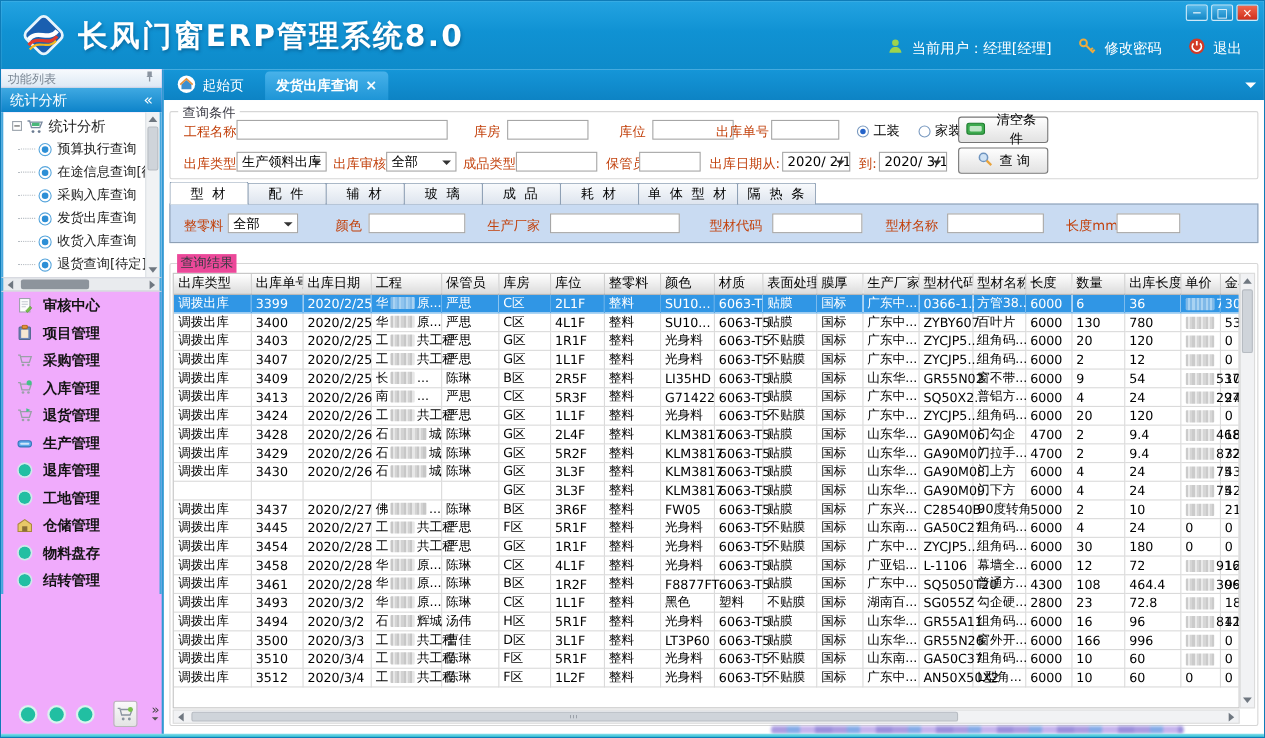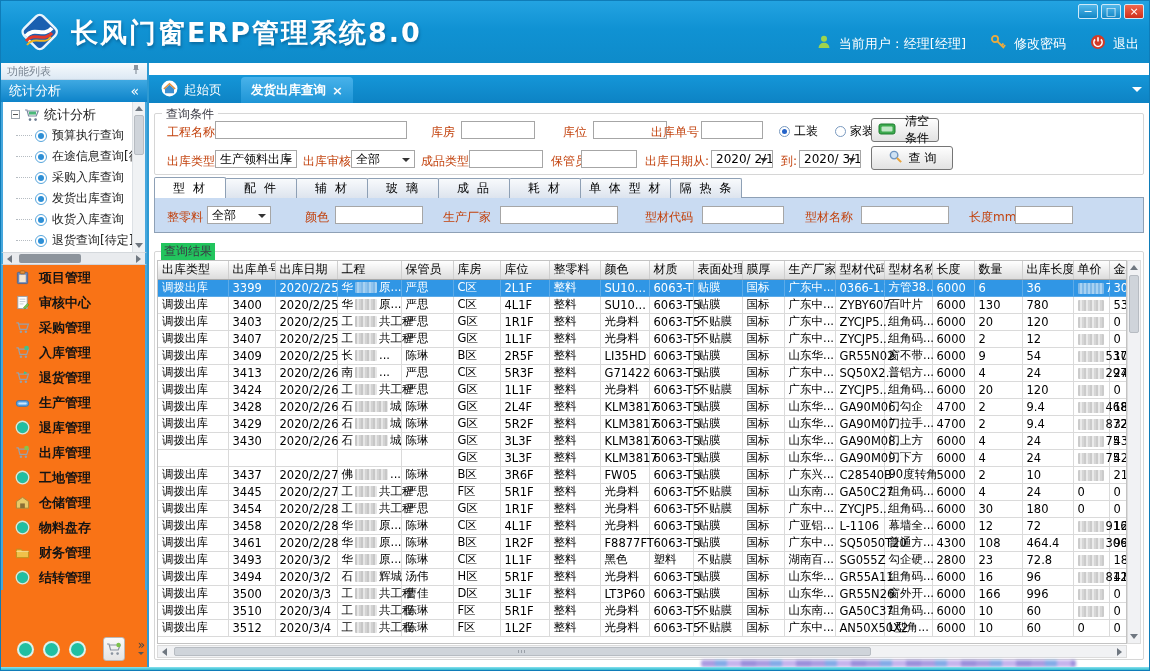--- a/index.html
+++ b/index.html
@@ -10,25 +10,25 @@
   
   .titlebar{position:absolute;left:0;top:0;width:100%;height:62px;
     background:linear-gradient(#23a3e1,#1092d3 45%,#0e8bca);}
   .logo{position:absolute;left:13px;top:7px;width:50px;height:48px;}
   .apptitle{position:absolute;left:70px;top:14px;font-size:27px;font-weight:bold;color:#fff;
     letter-spacing:2px;text-shadow:1px 2px 3px rgba(0,50,90,.4);white-space:nowrap;}
   .winbtns{position:absolute;top:3px;right:5px;display:flex;gap:3px;}
   .wb{width:20px;height:15px;display:flex;align-items:center;justify-content:center;font-size:11px;line-height:1;
     color:#fff;background:linear-gradient(#54b8ea,#1286c5);border:1px solid #cfe9f8;border-radius:2px;cursor:pointer;}
   .wb.close{background:linear-gradient(#f1684e,#cf2f1c);}
-  .userbar{position:absolute;right:10px;top:33px;display:flex;align-items:center;gap:7px;color:#fff;font-size:13px;white-space:nowrap;text-align:right;}
+  .userbar{position:absolute;right:20px;top:33px;display:flex;align-items:center;gap:7px;color:#fff;font-size:13px;white-space:nowrap;text-align:right;}
   .userbar .gap{width:10px;}
 
   
-  .sidebar{position:absolute;left:0;top:62px;width:148px;bottom:0;background:#f97316;border-right:2px solid #2f9ad2;}
+  .sidebar{position:absolute;left:0;top:62px;width:148px;bottom:0;background:#f0abfc;border-right:2px solid #2f9ad2;}
   .func-head{height:17px;background:linear-gradient(#f7fafd,#dde9f4);border-bottom:1px solid #c9d8e6;
     color:#7b8794;font-size:11px;display:flex;align-items:center;justify-content:space-between;padding:0 6px;}
   .sec-head{height:22px;background:linear-gradient(#3fa9e2,#0d83c9);color:#fff;font-size:13px;
     display:flex;align-items:center;justify-content:space-between;padding:0 8px;}
   .sec-head .collapse{font-size:14px;cursor:pointer;}
   .tree{position:relative;height:150px;border-left:2px solid #45a7dd;border-right:2px solid #45a7dd;background:#fff;overflow:hidden;padding-top:2px;}
   .titem{height:21px;display:flex;align-items:center;font-size:12px;color:#222;white-space:nowrap;padding-left:8px;cursor:default;}
   .titem.root{font-size:13px;}
   .texp{width:9px;height:9px;border:1px solid #9aa2ab;background:#fff;position:relative;margin-right:4px;flex:none;}
   .texp::after{content:"";position:absolute;left:1px;right:1px;top:3px;height:1px;background:#555;}
@@ -43,21 +43,21 @@
   .mitem{height:25px;display:flex;align-items:center;padding-left:12px;gap:9px;font-size:13px;font-weight:bold;color:#141414;cursor:pointer;}
   .mitem .mico{display:inline-flex;width:15px;flex:none;}
   .side-footer{position:absolute;bottom:8px;left:2px;right:2px;height:26px;display:flex;align-items:center;gap:13px;padding-left:16px;}
   .fdot{width:13px;height:13px;border-radius:50%;background:#21bfa2;box-shadow:0 0 0 2px #d9f3ee;cursor:pointer;}
   .fcart-btn{width:30px;height:24px;border:1px solid #b9b9b9;border-radius:3px;background:linear-gradient(#fafafa,#e4e4e4);
     display:flex;align-items:center;justify-content:center;cursor:pointer;margin-left:6px;}
   .fmore{font-size:12px;color:#444;cursor:pointer;display:flex;flex-direction:column;align-items:center;line-height:9px;}
   .fcaret{width:0;height:0;border:3px solid transparent;border-top-color:#555;margin-top:2px;}
 
   
-  .main{position:absolute;left:148px;top:62px;right:0;bottom:0;margin-top:12px;}
+  .main{position:absolute;left:148px;top:62px;right:0;bottom:0;}
   .tabbar{position:absolute;top:0;left:0;right:0;height:28px;background:linear-gradient(#1596d8,#0d83c4);}
   .tab{position:absolute;top:2px;height:26px;display:flex;align-items:center;gap:6px;color:#fff;font-size:12.5px;padding:0 10px;cursor:pointer;}
   .tab.home{left:2px;}
   .tab.active{left:92px;background:linear-gradient(#48b2ea,#1e95d6);border-radius:4px 4px 0 0;font-weight:bold;}
   .tclose{font-size:13px;opacity:.95;cursor:pointer;}
   .tab-dd{position:absolute;right:7px;top:12px;width:0;height:0;border:5px solid transparent;border-top-color:#fff;cursor:pointer;}
   .content{position:absolute;top:28px;left:0;right:0;bottom:0;background:#fff;}
 
   .gbox{position:absolute;border:1px solid #d6d6d6;border-radius:2px;}
   .glabel{position:absolute;top:-8px;left:7px;background:#fff;padding:0 4px;font-size:12px;color:#3a3a44;}
@@ -75,21 +75,21 @@
     background:linear-gradient(#fefefe,#e2e2e2);display:flex;align-items:center;justify-content:center;gap:6px;
     font-size:12px;color:#000;cursor:pointer;font-family:inherit;}
 
   .mattabs{position:absolute;top:74px;left:5px;height:21px;display:flex;align-items:flex-end;z-index:3;}
   .mtab{min-width:72px;height:20px;border:1px solid #8ea0b5;border-bottom:none;margin-right:-1px;padding:0 8px;
     background:linear-gradient(#f8fafc,#dde4ee);display:flex;align-items:center;justify-content:center;
     font-size:12px;letter-spacing:2px;border-radius:2px 2px 0 0;cursor:pointer;white-space:nowrap;}
   .mtab.active{background:#fff;height:21px;z-index:2;}
   .matpanel{position:absolute;top:94px;left:5px;right:5px;height:36px;background:#c9dbf2;border:1px solid #8ea0b5;}
 
-  .resultslabel{position:absolute;top:140px;left:12px;font-size:12px;color:#3a3a44;background:#22c55e;padding:0 3px;z-index:2;}
+  .resultslabel{position:absolute;top:140px;left:12px;font-size:12px;color:#3a3a44;background:#ec4899;padding:0 3px;z-index:2;}
   .resultsbox{top:148px;left:5px;right:5px;bottom:10px;}
 
   .gridwrap{position:absolute;top:8px;left:2px;right:16px;bottom:15px;overflow:hidden;background:#fff;border:1px solid #c3c3c3;}
   table{border-collapse:collapse;table-layout:fixed;width:981px;}
   th{height:18px;background:linear-gradient(#ffffff,#ececec 55%,#dcdcdc);border-right:1px solid #cfcfcf;
     border-bottom:1px solid #a9a9a9;font-weight:normal;font-size:12px;text-align:left;padding:0 0 0 4px;
     white-space:nowrap;overflow:hidden;}
   td{height:17px;border-right:1px solid #dadada;border-bottom:1px solid #dadada;font-size:11.5px;color:#000;
     padding:0 0 0 4px;white-space:nowrap;overflow:visible;position:relative;}
   tr.sel td{background:#3096e5;color:#fff;border-right-color:#5cabe9;border-bottom-color:#5cabe9;}
@@ -235,36 +235,36 @@
         </span>
       <span class="hthumb-dark"></span>
       <span class="sbtn" style="right:0;top:0;">
           <span class="tri right"></span>
         </span>
     </div>
     <nav class="menu" id="side-menu">
         <div class="mitem">
           <span class="mico">
             <svg width="15" height="15" viewBox="0 0 16 16">
+              <rect x="3" y="1.5" width="10" height="13" fill="#fdfdfd" stroke="#9aa0a8"></rect>
+              <path d="M5 4.5h6M5 7h6M5 9.5h4" stroke="#c2c8d0"></path>
+              <path d="M9 13.5 13.2 9l1.6 1.6-4.2 4.4z" fill="#7cc24c" stroke="#4f8f2a" stroke-width=".6"></path>
+            </svg>
+          </span>
+          <span>审核中心</span>
+        </div>
+        <div class="mitem">
+          <span class="mico">
+            <svg width="15" height="15" viewBox="0 0 16 16">
               <rect x="2.5" y="2.5" width="11" height="12" rx="1" fill="#6b86b8" stroke="#51688f"></rect>
               <rect x="4.5" y="5" width="7" height="8" fill="#f4e7d2"></rect>
               <rect x="5.5" y="0.8" width="5" height="3.2" rx="1" fill="#e2903c" stroke="#b06a20"></rect>
             </svg>
           </span>
           <span>项目管理</span>
-        </div>
-        <div class="mitem">
-          <span class="mico">
-            <svg width="15" height="15" viewBox="0 0 16 16">
-              <rect x="3" y="1.5" width="10" height="13" fill="#fdfdfd" stroke="#9aa0a8"></rect>
-              <path d="M5 4.5h6M5 7h6M5 9.5h4" stroke="#c2c8d0"></path>
-              <path d="M9 13.5 13.2 9l1.6 1.6-4.2 4.4z" fill="#7cc24c" stroke="#4f8f2a" stroke-width=".6"></path>
-            </svg>
-          </span>
-          <span>审核中心</span>
         </div>
         <div class="mitem">
           <span class="mico">
             <svg width="15" height="15" viewBox="0 0 16 16">
               <path d="M1.5 3h2l1.8 7h7.2l1.8-5.5H4.2" fill="none" stroke="#9aa0a8" stroke-width="1.3"></path>
               <circle cx="6.3" cy="12.6" r="1.3" fill="#9aa0a8"></circle>
               <circle cx="11.6" cy="12.6" r="1.3" fill="#9aa0a8"></circle>
             </svg>
           </span>
           <span>采购管理</span>
@@ -305,63 +305,43 @@
             <svg width="15" height="15" viewBox="0 0 16 16">
               <circle cx="8" cy="8" r="6" fill="#21bfa2"></circle>
               <circle cx="8" cy="8" r="6.7" fill="none" stroke="#c9efe8" stroke-width="1.4"></circle>
             </svg>
           </span>
           <span>退库管理</span>
         </div>
         <div class="mitem">
           <span class="mico">
             <svg width="15" height="15" viewBox="0 0 16 16">
-              <path d="M1.5 3h2l1.8 7h7.2l1.8-5.5H4.2" fill="none" stroke="#9aa0a8" stroke-width="1.3"></path>
-              <circle cx="12.3" cy="3.2" r="2.5" fill="#8bc34a"></circle>
-              <circle cx="6.3" cy="12.6" r="1.3" fill="#9aa0a8"></circle>
-              <circle cx="11.6" cy="12.6" r="1.3" fill="#9aa0a8"></circle>
-            </svg>
-          </span>
-          <span>出库管理</span>
+              <circle cx="8" cy="8" r="6" fill="#21bfa2"></circle>
+              <circle cx="8" cy="8" r="6.7" fill="none" stroke="#c9efe8" stroke-width="1.4"></circle>
+            </svg>
+          </span>
+          <span>工地管理</span>
+        </div>
+        <div class="mitem">
+          <span class="mico">
+            <svg width="15" height="15" viewBox="0 0 16 16">
+              <path d="M1.5 7 8 2.5 14.5 7v7h-13z" fill="#e8c968" stroke="#a8883a"></path>
+              <rect x="5.5" y="9" width="5" height="5" fill="#8a6f36"></rect>
+            </svg>
+          </span>
+          <span>仓储管理</span>
         </div>
         <div class="mitem">
           <span class="mico">
             <svg width="15" height="15" viewBox="0 0 16 16">
               <circle cx="8" cy="8" r="6" fill="#21bfa2"></circle>
               <circle cx="8" cy="8" r="6.7" fill="none" stroke="#c9efe8" stroke-width="1.4"></circle>
             </svg>
           </span>
-          <span>工地管理</span>
-        </div>
-        <div class="mitem">
-          <span class="mico">
-            <svg width="15" height="15" viewBox="0 0 16 16">
-              <path d="M1.5 7 8 2.5 14.5 7v7h-13z" fill="#e8c968" stroke="#a8883a"></path>
-              <rect x="5.5" y="9" width="5" height="5" fill="#8a6f36"></rect>
-            </svg>
-          </span>
-          <span>仓储管理</span>
-        </div>
-        <div class="mitem">
-          <span class="mico">
-            <svg width="15" height="15" viewBox="0 0 16 16">
-              <circle cx="8" cy="8" r="6" fill="#21bfa2"></circle>
-              <circle cx="8" cy="8" r="6.7" fill="none" stroke="#c9efe8" stroke-width="1.4"></circle>
-            </svg>
-          </span>
           <span>物料盘存</span>
-        </div>
-        <div class="mitem">
-          <span class="mico">
-            <svg width="15" height="15" viewBox="0 0 16 16">
-              <path d="M1.5 4.5h5l1.5 2h6.5v7h-13z" fill="#f0c14b" stroke="#bb8f1e"></path>
-              <path d="M1.5 6.8h13" stroke="#f7df9a"></path>
-            </svg>
-          </span>
-          <span>财务管理</span>
         </div>
         <div class="mitem">
           <span class="mico">
             <svg width="15" height="15" viewBox="0 0 16 16">
               <circle cx="8" cy="8" r="6" fill="#21bfa2"></circle>
               <circle cx="8" cy="8" r="6.7" fill="none" stroke="#c9efe8" stroke-width="1.4"></circle>
             </svg>
           </span>
           <span>结转管理</span>
         </div>
@@ -418,21 +398,21 @@
         <span class="flabel" style="left:496px;top:9px;">出库单号</span>
         <input class="fin" style="left: 546px; top: 7px; width: 62px;" value="">
         <span class="radio" style="left:624px;top:9px;">
           <span class="rdot on"></span>
           <span>工装</span>
         </span>
         <span class="radio" style="left:680px;top:9px;text-align:center;">
           <span class="rdot"></span>
           <span>家装</span>
         </span>
-        <button class="btn" style="left:716px;top:4px;width:68px;">
+        <button class="btn" style="left:716px;top:4px;width:82px;">
           <span><svg width="18" height="12" viewBox="0 0 18 12">
                 <rect x="1" y="1" width="16" height="10" rx="2" fill="#3daa4e" stroke="#1d7c2e"></rect>
                 <rect x="3.5" y="3.5" width="11" height="5" rx="1" fill="#bfe6c5"></rect>
               </svg></span>
           <span>清空条件</span>
         </button>
 
         <span class="flabel" style="left:12px;top:38px;">出库类型</span>
         <span class="dd" style="left:60px;top:36px;width:82px;">
             <span>生产领料出库</span>

